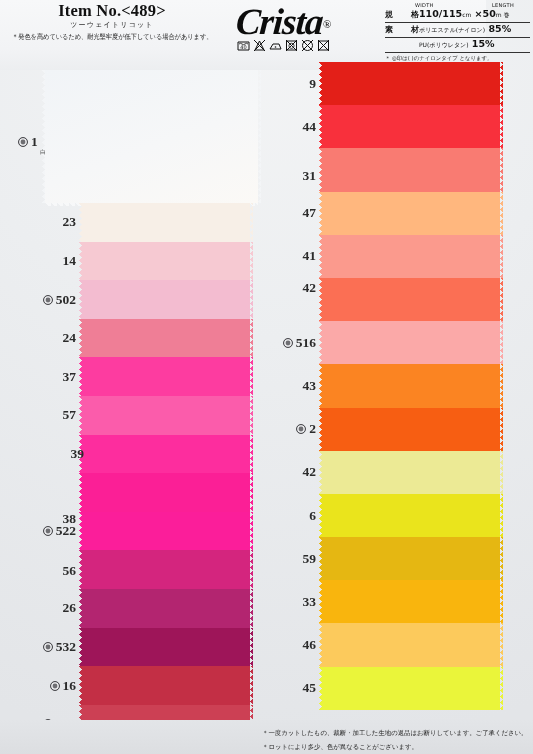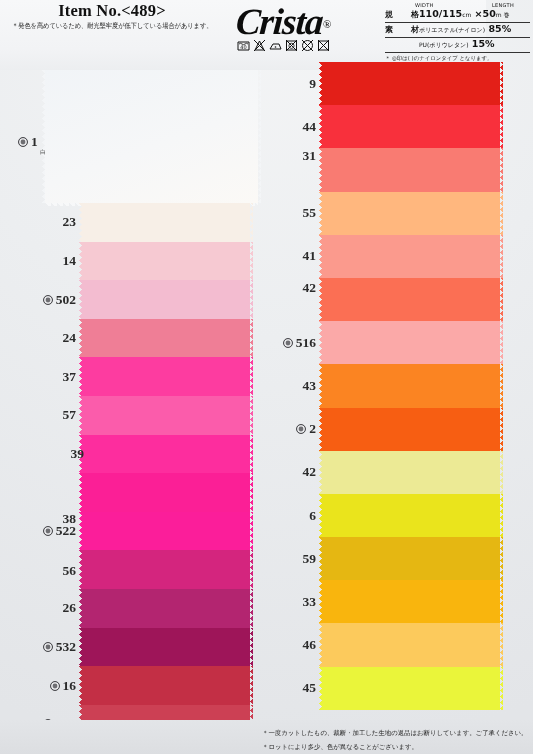--- a/index.html
+++ b/index.html
@@ -130,20 +130,21 @@
 </style>
 </head>
 <body>
 
 <div id="page">
 
   <div id="header">
 
     <div class="hdr-left">
       <div class="item-no">Item No.&lt;489&gt;</div>
+      <div class="kana">ツーウェイトリコット</div>
       <div class="note">＊発色を高めているため、耐光堅牢度が低下している場合があります。</div>
     </div>
 
     <div class="brand">
       <div>
         <span class="brand-word">Crista</span><span class="brand-r">®</span>
       </div>
       <div class="care-row">
         <span class="care-ico">
           <svg width="15" height="15" viewBox="0 0 15 15">
@@ -391,25 +392,25 @@
         <div class="edge-r" style="position: absolute; top: 0px; bottom: 0px; width: 3px; right: -3px; background-image: linear-gradient(135deg, transparent 50%, rgb(234, 245, 58) 50%), linear-gradient(225deg, rgb(234, 245, 58) 50%, transparent 50%); background-size: 6px 6px; background-repeat: repeat-y;"></div>
       </div>
     </div>
   <div id="right-labels">
       <div class="lbl right-al" style="left: 246px; width: 70px; top: 74.6px; height: 18px;">
         <span>9</span>
       </div>
       <div class="lbl right-al" style="left: 246px; width: 70px; top: 117.8px; height: 18px;">
         <span>44</span>
       </div>
-      <div class="lbl right-al" style="left: 246px; width: 70px; top: 147px; height: 18px;">
+      <div class="lbl right-al" style="left: 246px; width: 70px; top: 167px; height: 18px;">
         <span>31</span>
       </div>
       <div class="lbl right-al" style="left: 246px; width: 70px; top: 204.2px; height: 18px;">
-        <span>55</span>
+        <span>47</span>
       </div>
       <div class="lbl right-al" style="left: 246px; width: 70px; top: 247.4px; height: 18px;">
         <span>41</span>
       </div>
       <div class="lbl right-al" style="left: 246px; width: 70px; top: 279px; height: 18px;">
         <span>42</span>
       </div>
       <div class="lbl right-al" style="left: 246px; width: 70px; top: 333.8px; height: 18px;">
         <span class="dot"></span>
         <span>516</span>

